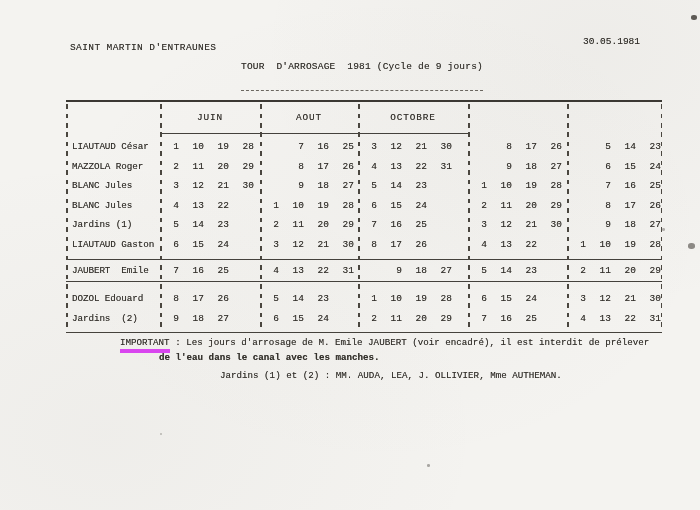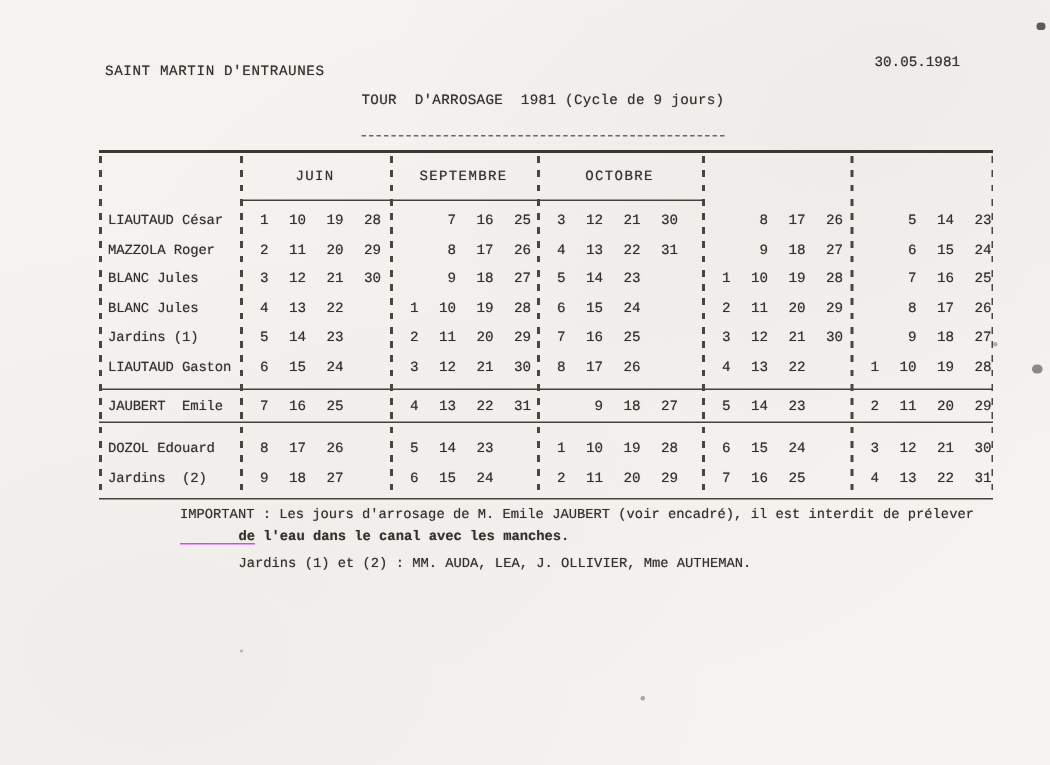--- a/index.html
+++ b/index.html
@@ -42,23 +42,23 @@
   .cell{position:relative;}
   .namecell{padding-left:6px;white-space:pre;font-size:9.3px;letter-spacing:-.1px;}
   .monthcell{display:flex;padding-left:7px;font-size:9.5px;}
   .slot{display:inline-block;width:12px;margin-right:13px;text-align:right;white-space:pre;}
   .slot:last-child{margin-right:0;}
   .vl{position:absolute;top:2px;bottom:2px;width:1.5px;
       background:repeating-linear-gradient(to bottom,#4a463f 0 4.5px,transparent 4.5px 9.5px);}
 
   
   .notes{left:120px;top:336px;width:560px;font-size:9.2px;line-height:14.5px;}
-  .imp{border-bottom:1px solid #d946ef;padding-bottom:14px;}
+  .imp{border-bottom:4px solid #d946ef;padding-bottom:1px;}
   .cont{margin-left:39px;font-weight:bold;}
-  .jnote{margin-left:39px;margin-top:4px;}
+  .jnote{margin-left:100px;margin-top:4px;}
 
   .speck{position:absolute;background:#38352f;border-radius:45%;}
 </style>
 </head>
 <body>
 
 <div class="abs org">SAINT MARTIN D'ENTRAUNES</div>
 <div class="abs date">30.05.1981</div>
 
 <div class="abs titles">
@@ -71,21 +71,21 @@
   <div class="vl" style="left:94px"></div>
   <div class="vl" style="left:194px"></div>
   <div class="vl" style="left:292px"></div>
   <div class="vl" style="left:402px"></div>
   <div class="vl" style="left:501px"></div>
   <div class="vl" style="left:594.5px"></div>
 
   <div class="grid6 thead">
     <div class="hcell hname"></div>
     <div class="hcell">JUIN</div>
-    <div class="hcell">SEPTEMBRE</div>
+    <div class="hcell">AOUT</div>
     <div class="hcell">OCTOBRE</div>
   </div>
 
   <div class="rows">
       <div class="trow">
         <div class="cell namecell">LIAUTAUD César</div>
         <div class="cell monthcell">
           <span class="slot">1</span>
           <span class="slot">10</span>
           <span class="slot">19</span>

